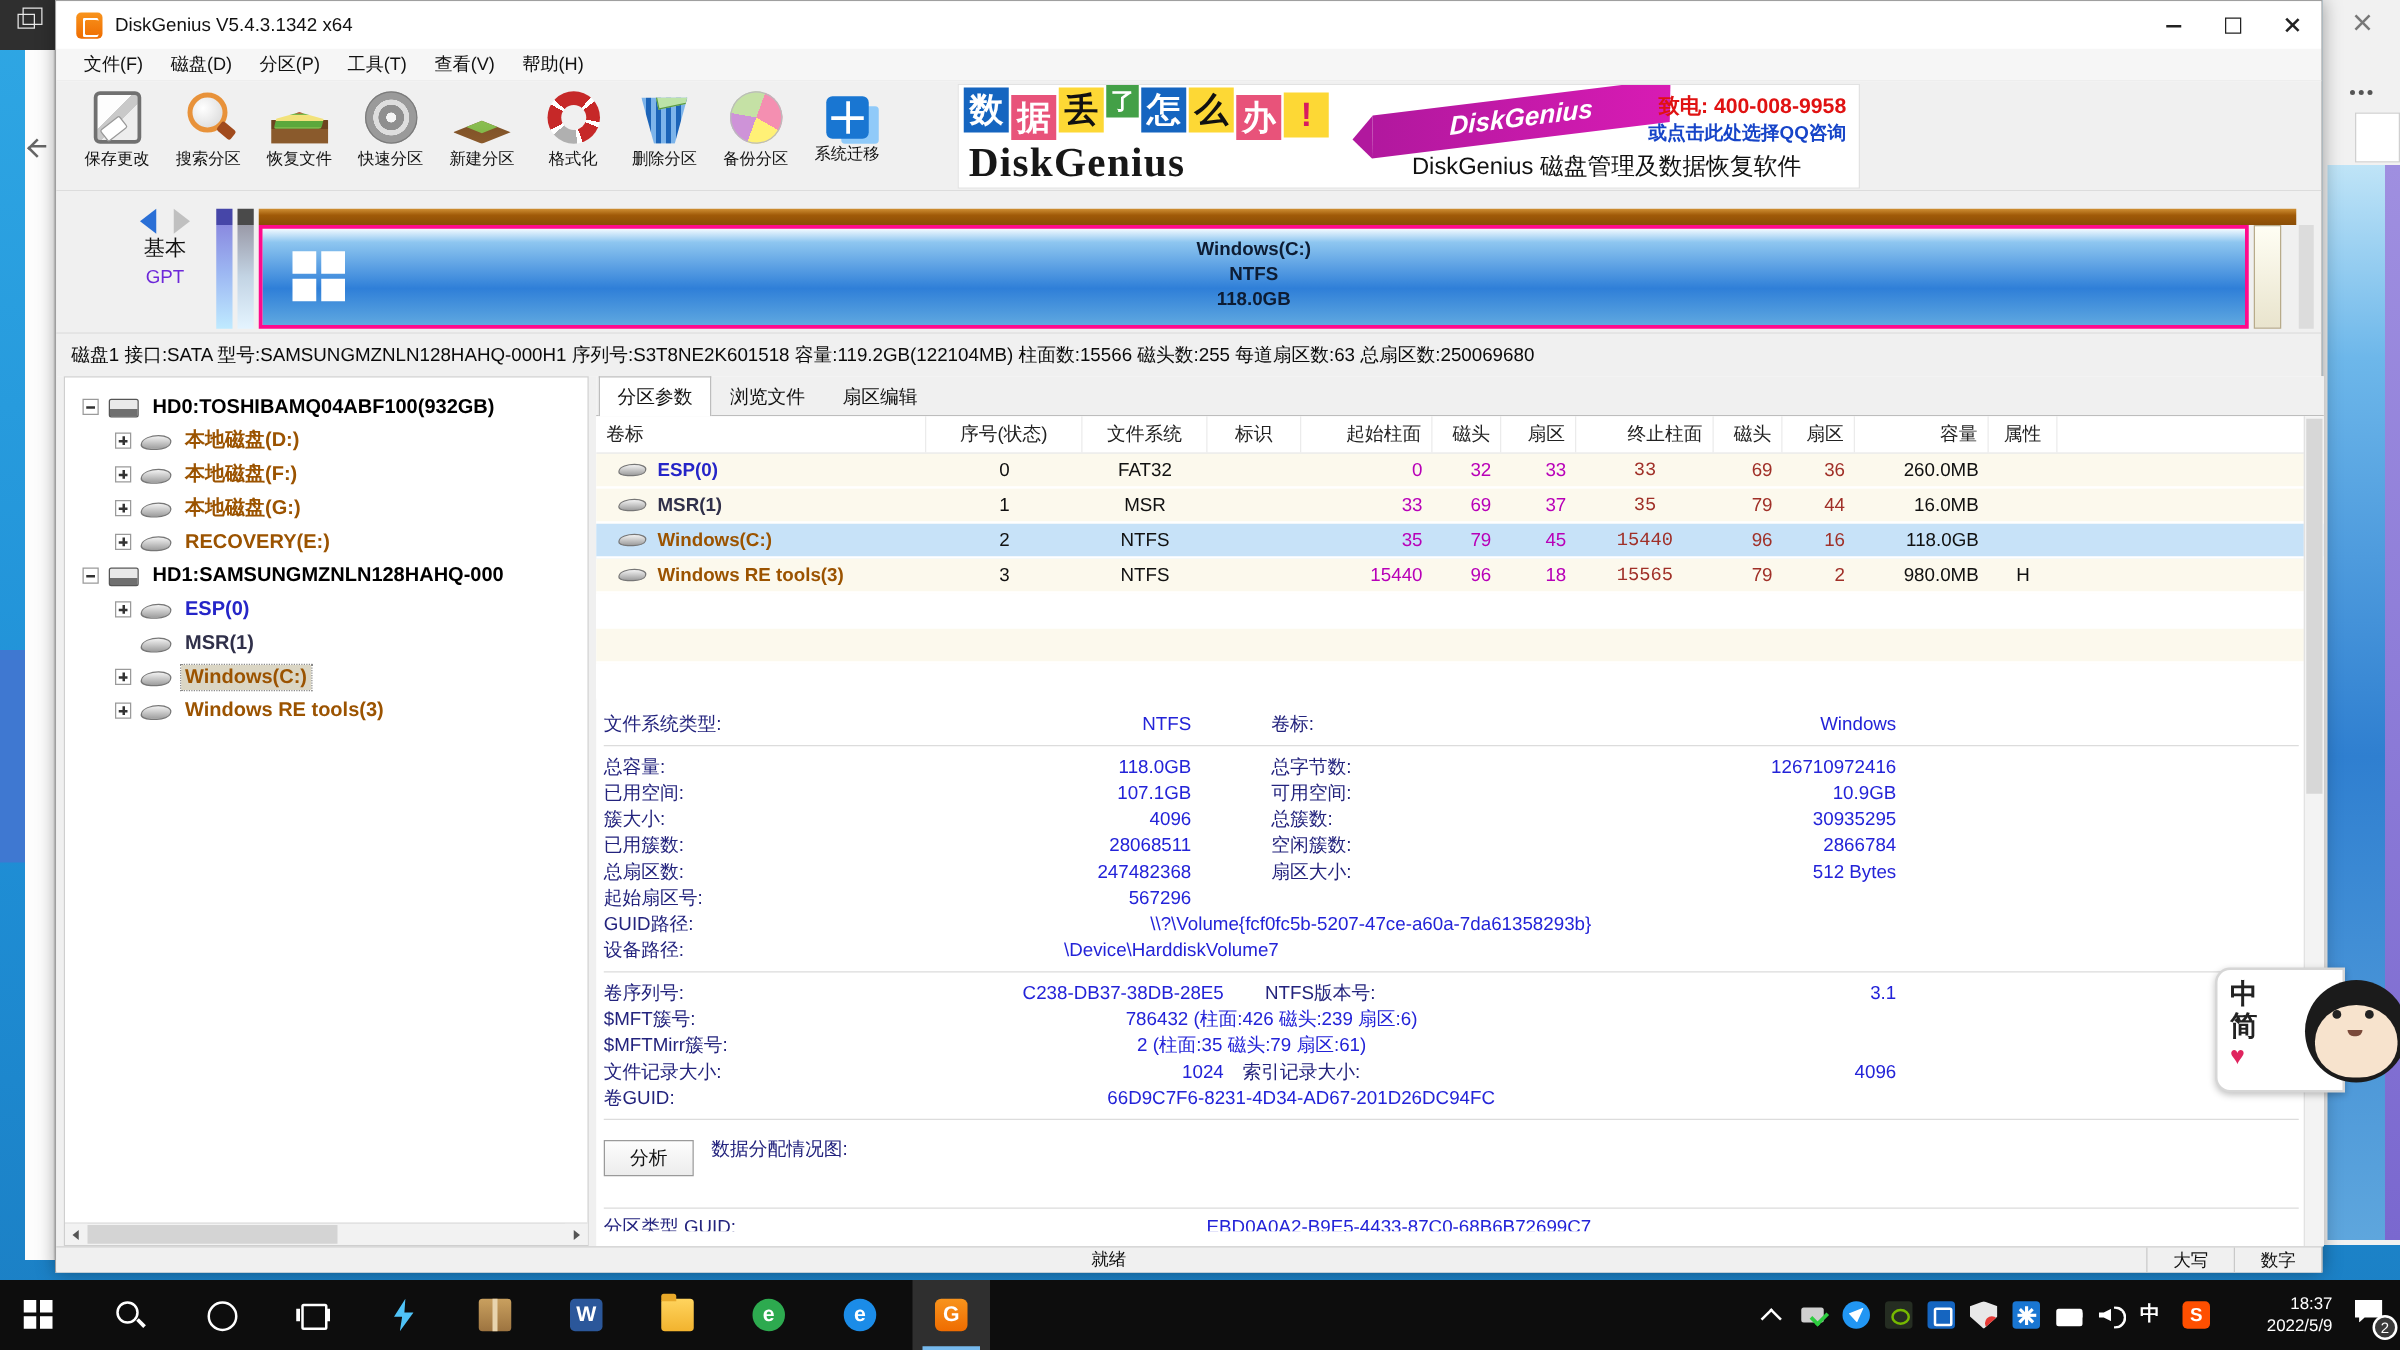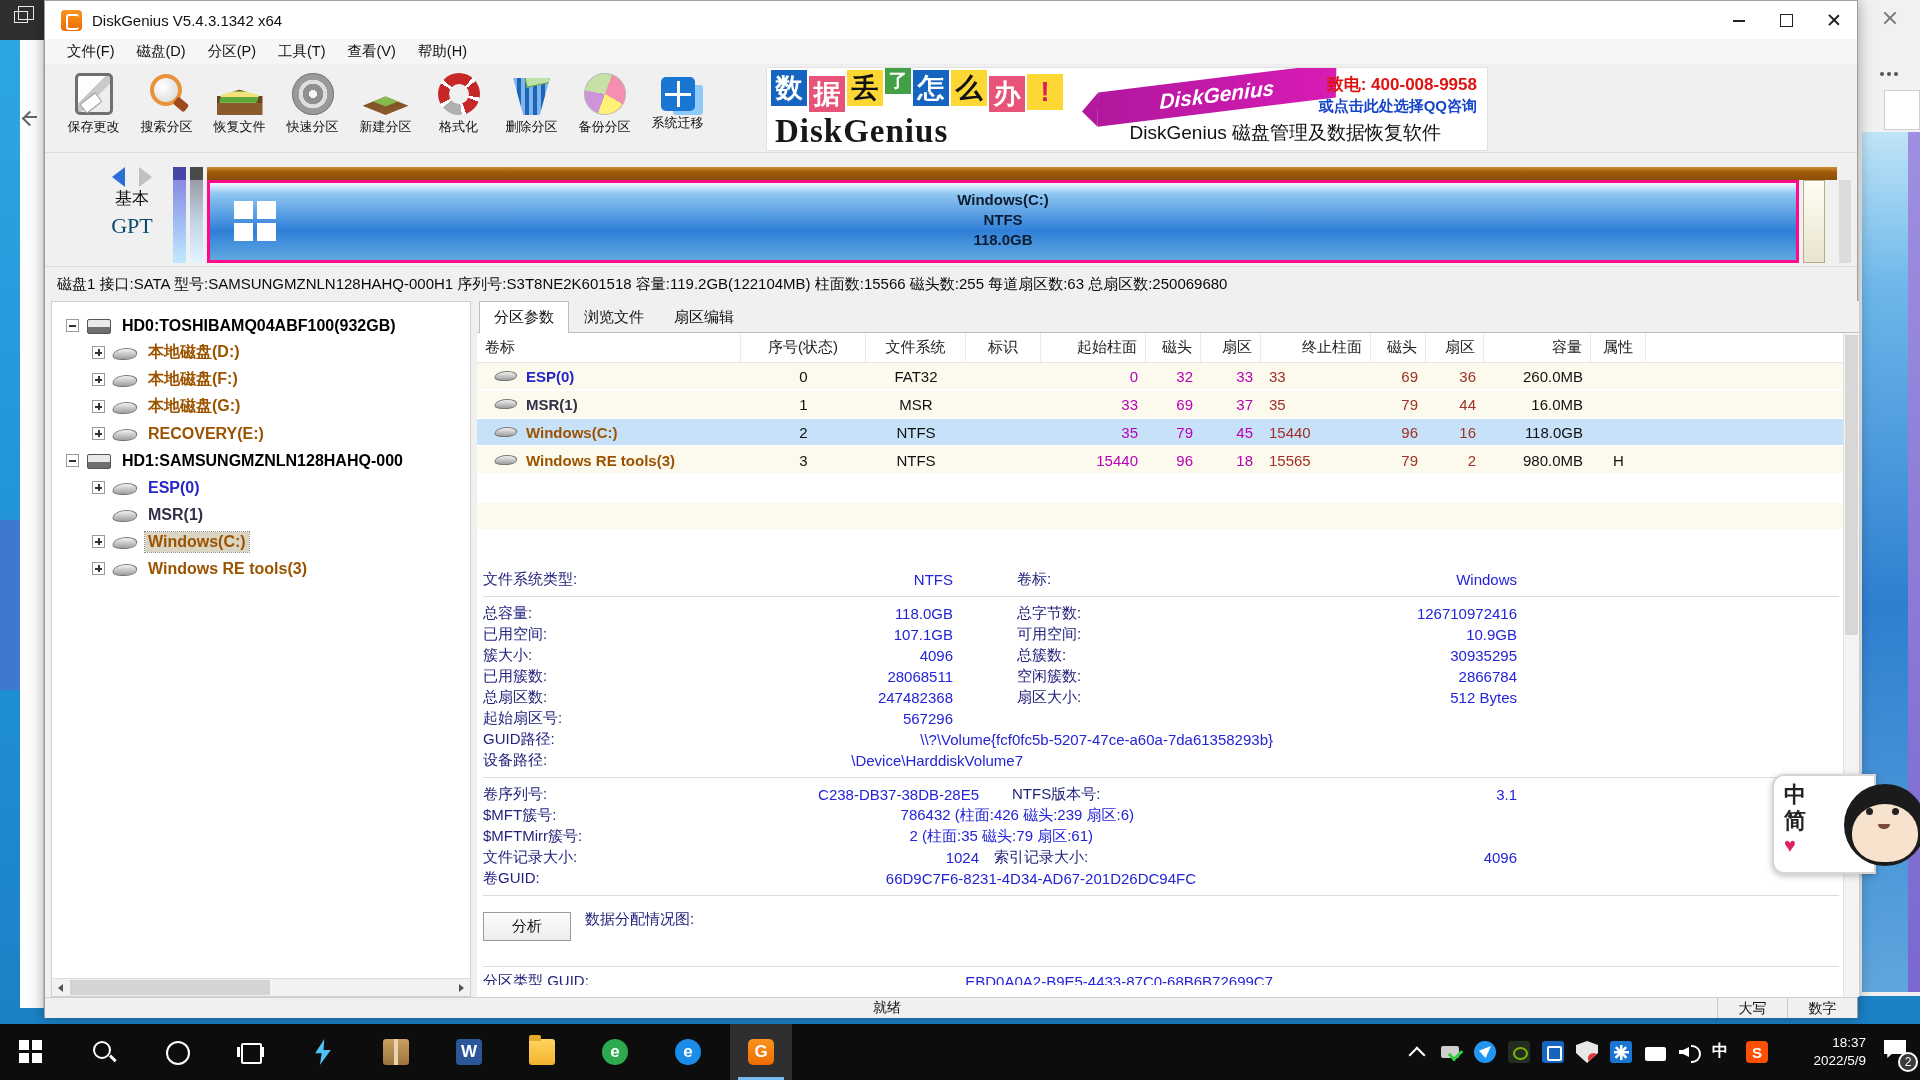--- a/index.html
+++ b/index.html
@@ -94,21 +94,21 @@
   .banner-qq { position:absolute; right:10px; top:29px; color:#1644c8; font-size:15px; font-weight:bold; }
   .banner-sub { position:absolute; right:46px; bottom:4px; color:#111; font-size:19px; }
 
   
   .partition-panel { position:absolute; left:0; top:152px; width:100%; height:114px; background:#f0f0f0; border-bottom:1px solid #dadada; }
   .pnav { position:absolute; left:42px; top:14px; width:90px; text-align:center; }
   .chevs { display:flex; justify-content:center; gap:14px; }
   .chev-l { width:0; height:0; border-top:10px solid transparent; border-bottom:10px solid transparent; border-right:13px solid #2a6fd6; }
   .chev-r { width:0; height:0; border-top:10px solid transparent; border-bottom:10px solid transparent; border-left:13px solid #c0c0c0; }
   .pnav-basic { font-size:17px; color:#111; margin-top:0; }
-  .pnav-type { font-size:22px; color:#0c4a6e; margin-top:3px;font-family:Liberation Serif, serif; }
+  .pnav-type { font-size:15px; color:#6d28d9; margin-top:3px; }
   .strip { position:absolute; top:14px; height:96px; width:13px; }
   .strip .cap { height:13px; }
   .strip .body { height:83px; }
   .strip-esp { left:128px; }
   .strip-esp .cap { background:#4646a8; }
   .strip-esp .body { background:linear-gradient(180deg,#8a8ae0 0%,#9cb6f2 45%,#bfeaff 100%); }
   .strip-msr { left:145px; }
   .strip-msr .cap { background:#4a4a4a; }
   .strip-msr .body { background:linear-gradient(180deg,#9a9aa8 0%,#c3d4e4 50%,#e4f4ff 100%); }
   .disk-cap { position:absolute; left:162px; top:14px; width:1630px; height:13px; background:linear-gradient(180deg,#cf8f33 0%,#a05a08 40%,#8a4d06 100%); }
@@ -154,21 +154,21 @@
   .tab.tab-active { background:#fff; border-color:#bdbdbd; }
 
   .grid-area { position:absolute; left:0; top:32px; width:100%; }
   .trow { display:flex; height:28px; align-items:center; font-size:15px; color:#111; }
   .thead { height:30px; border-bottom:1px solid #e4e4e4; background:#fff; }
   .thead .tc { color:#222; border-right:1px solid #ebebeb; height:100%; display:flex; align-items:center; }
   .tc { padding:0 8px; white-space:nowrap; overflow:hidden; }
   .c1{width:264px;} .c2{width:125px;justify-content:center;text-align:center;} .c3{width:100px;justify-content:center;text-align:center;}
   .c4{width:75px;justify-content:center;text-align:center;} .c5{width:105px;justify-content:flex-end;text-align:right;}
   .c6{width:55px;justify-content:flex-end;text-align:right;} .c7{width:60px;justify-content:flex-end;text-align:right;}
-  .c8{width:110px;justify-content:flex-end;text-align:left;} .c9{width:55px;justify-content:flex-end;text-align:right;}
+  .c8{width:110px;justify-content:flex-end;text-align:center;font-family:Liberation Mono, monospace;} .c9{width:55px;justify-content:flex-end;text-align:right;}
   .c10{width:58px;justify-content:flex-end;text-align:right;} .c11{width:107px;justify-content:flex-end;text-align:right;}
   .c12{width:55px;justify-content:center;text-align:center;} .cfill{flex:1;}
   .tbody .trow { background:#fcf9ed; border-bottom:2px solid #fff; }
   .tbody .trow.row-selected { background:#c7e2f8; }
   .stripe-w { height:28px; background:#fff; } .stripe-c { height:28px; background:#fcf9ed; border-bottom:2px solid #fff; }
   .vol-cell { display:flex; align-items:center; padding-left:18px; font-weight:bold; }
   .vol-ico { width:22px; height:10px; background:linear-gradient(180deg,#f2f2f2,#9e9e9e); border:1px solid #777; border-radius:50% 50% 40% 40%; transform:skewX(-18deg); margin-right:9px; flex:0 0 22px; }
   .vol-blue { color:#2525c8; } .vol-brown { color:#9b5300; } .vol-dark { color:#30304a; }
   .num-start { color:#b800b8; } .num-end { color:#a03028; } .num-cap { color:#111; }
 
@@ -177,21 +177,21 @@
   .dlab { color:#23237d; } .dval { color:#2323d8; }
   .dl1{width:160px;} .dv1{width:310px;text-align:right;}
   .dl2{width:170px;margin-left:64px;} .dv2{width:330px;text-align:right;}
   .dv-guid{width:630px;text-align:right;} .dv-dev{width:380px;text-align:right;}
   .dv-serial{width:336px;text-align:right;} .dl-ntfs{width:170px;margin-left:33px;} .dv-ntfs{width:335px;text-align:right;}
   .dv-mft{width:491px;text-align:right;} .dv-mftm{width:450px;text-align:right;}
   .dv-rec{width:336px;text-align:right;} .dl-idx{width:170px;margin-left:15px;} .dv-idx{width:353px;text-align:right;}
   .dv-vguid{width:553px;text-align:right;}
   .dsep { border-top:1px solid #dcdcdc; margin:6px 0; width:1356px; }
   .btn-row { height:34px; display:flex; align-items:center; }
-  .analyze-btn { width:88px; height:29px; background:linear-gradient(180deg,#fdfdfd,#ececec); border:1px solid #9a9a9a; font-size:15px; color:#111; font-family:inherit;margin-top:14px; }
+  .analyze-btn { width:72px; height:29px; background:linear-gradient(180deg,#fdfdfd,#ececec); border:1px solid #9a9a9a; font-size:15px; color:#111; font-family:inherit;margin-top:14px; }
   .alloc-label { font-size:15px; color:#23237d; margin-left:14px; }
   .spacer26 { height:26px; } .dsep2 { border-top:1px solid #dcdcdc; margin:4px 0; width:1356px; }
 
   .v-scroll { position:absolute; right:0; top:32px; width:16px; height:664px; background:#f3f3f3; border-left:1px solid #e2e2e2; }
   .v-scroll .thumb { position:absolute; left:1px; top:2px; width:13px; height:300px; background:#d7d7d7; }
 
   .statusbar { position:absolute; left:0; top:996px; width:100%; height:21px; background:#f0f0f0; border-top:1px solid #cfcfcf; display:flex; align-items:center; font-size:14px; color:#111; }
   .sb-ready { padding-left:12px; flex:1;text-align:center; }
   .sb-cell { width:70px; text-align:center; border-left:1px solid #c9c9c9; height:100%; line-height:20px; }
 

